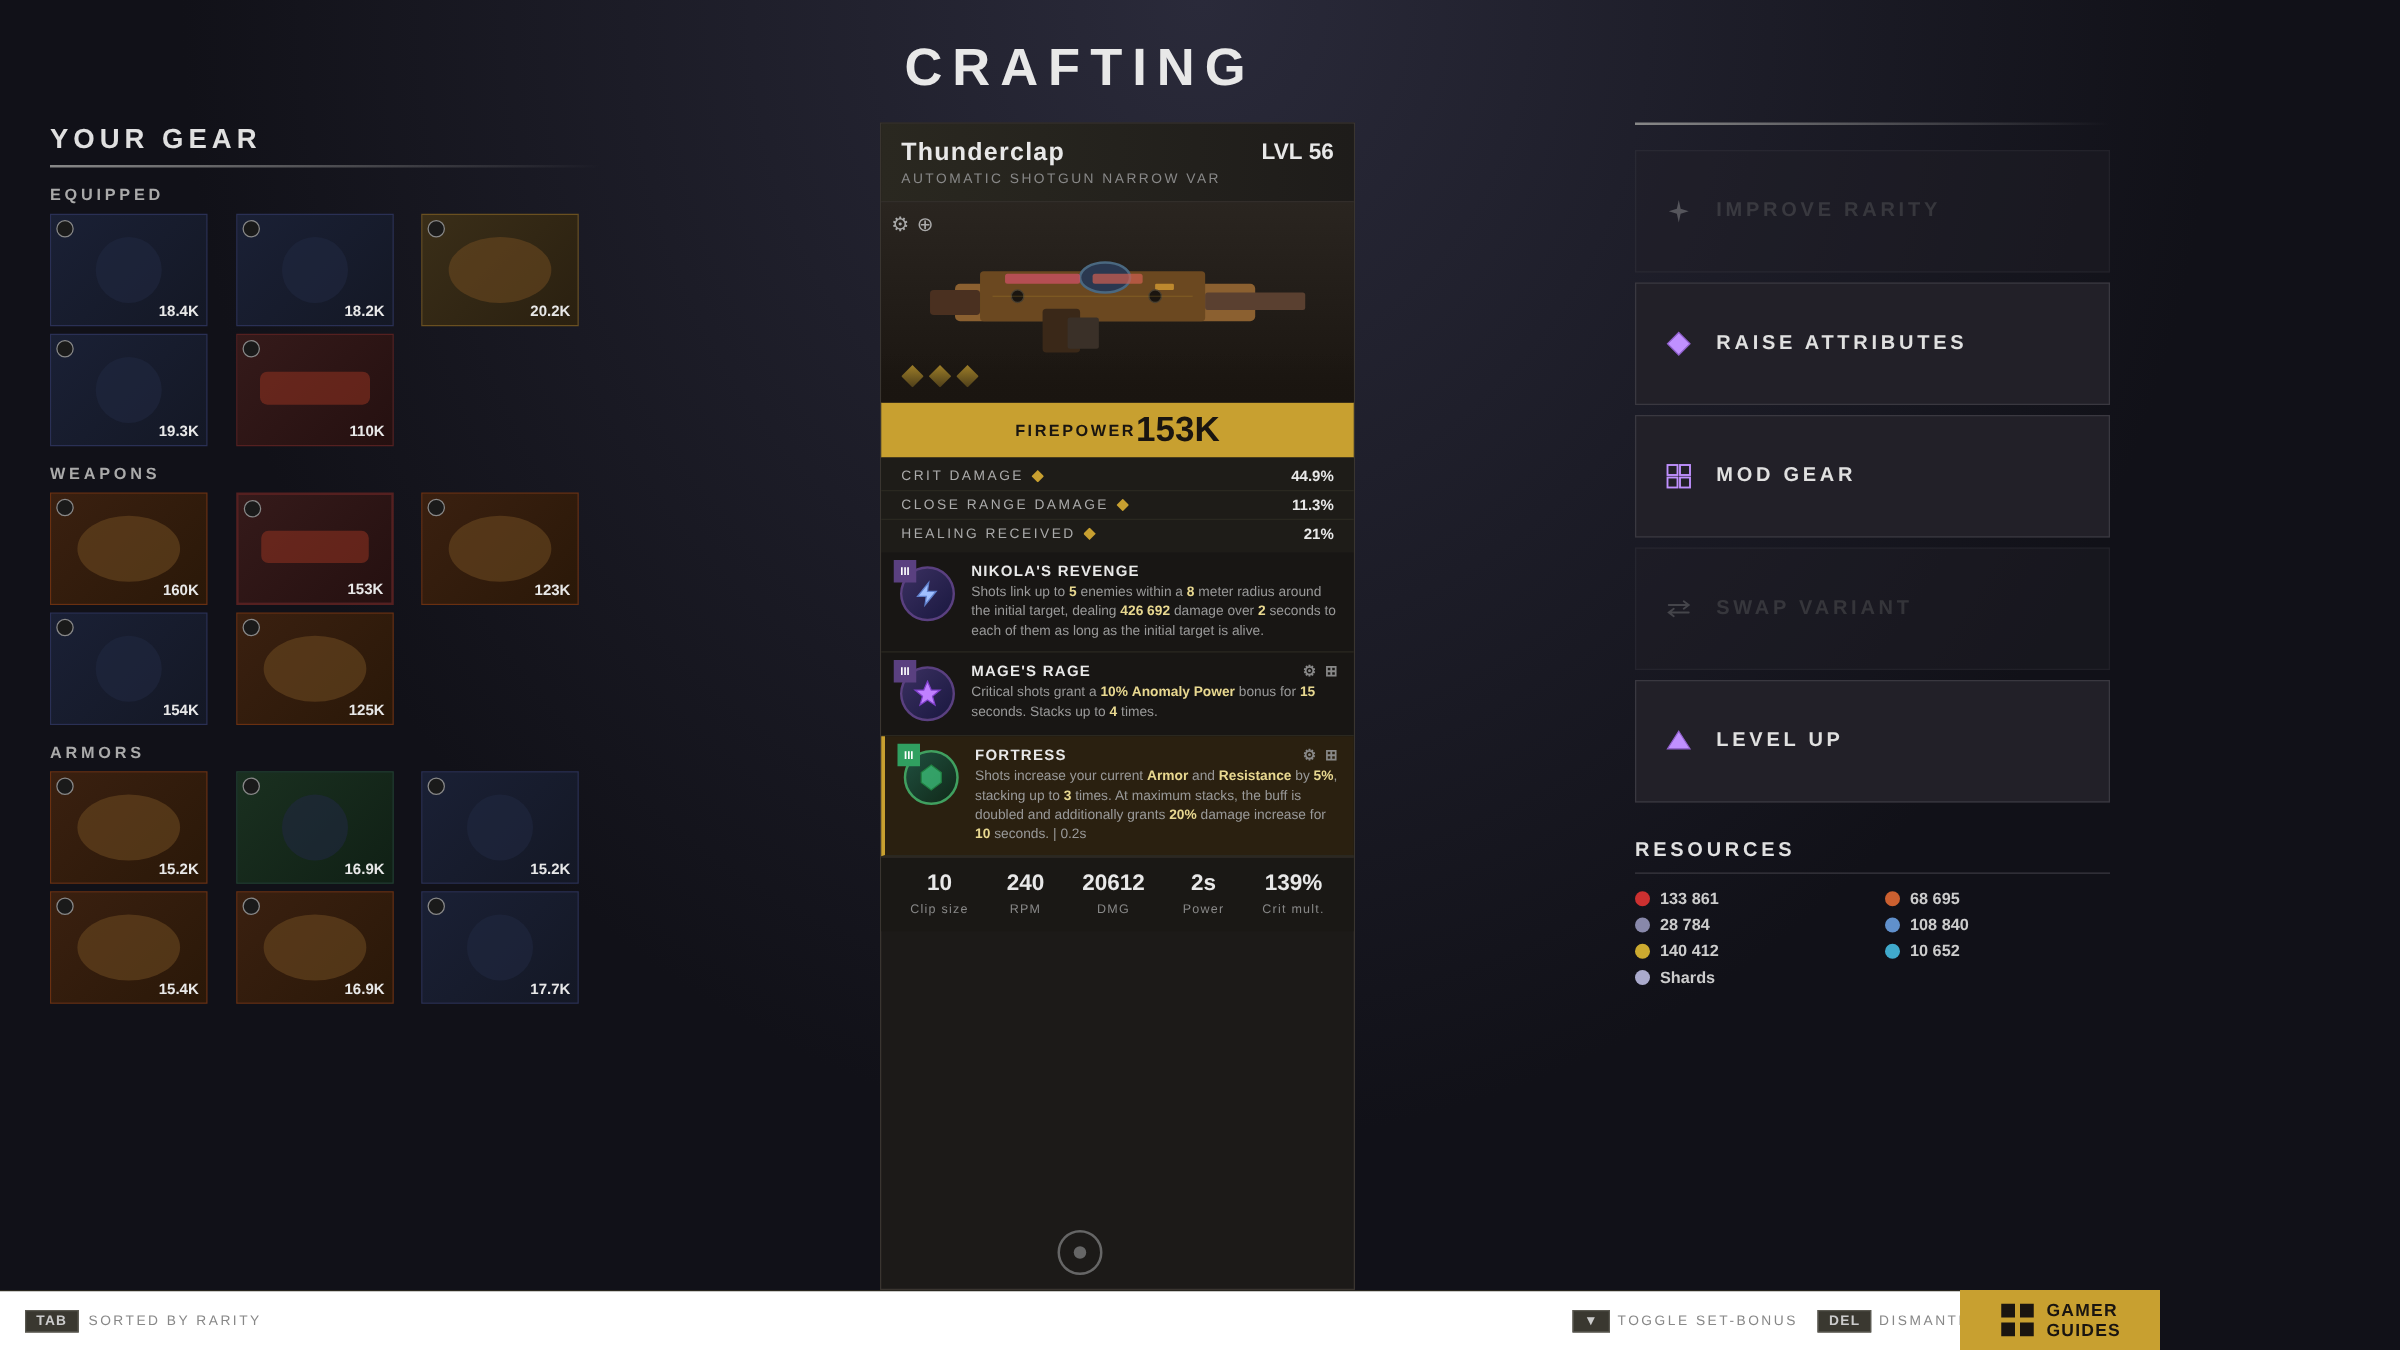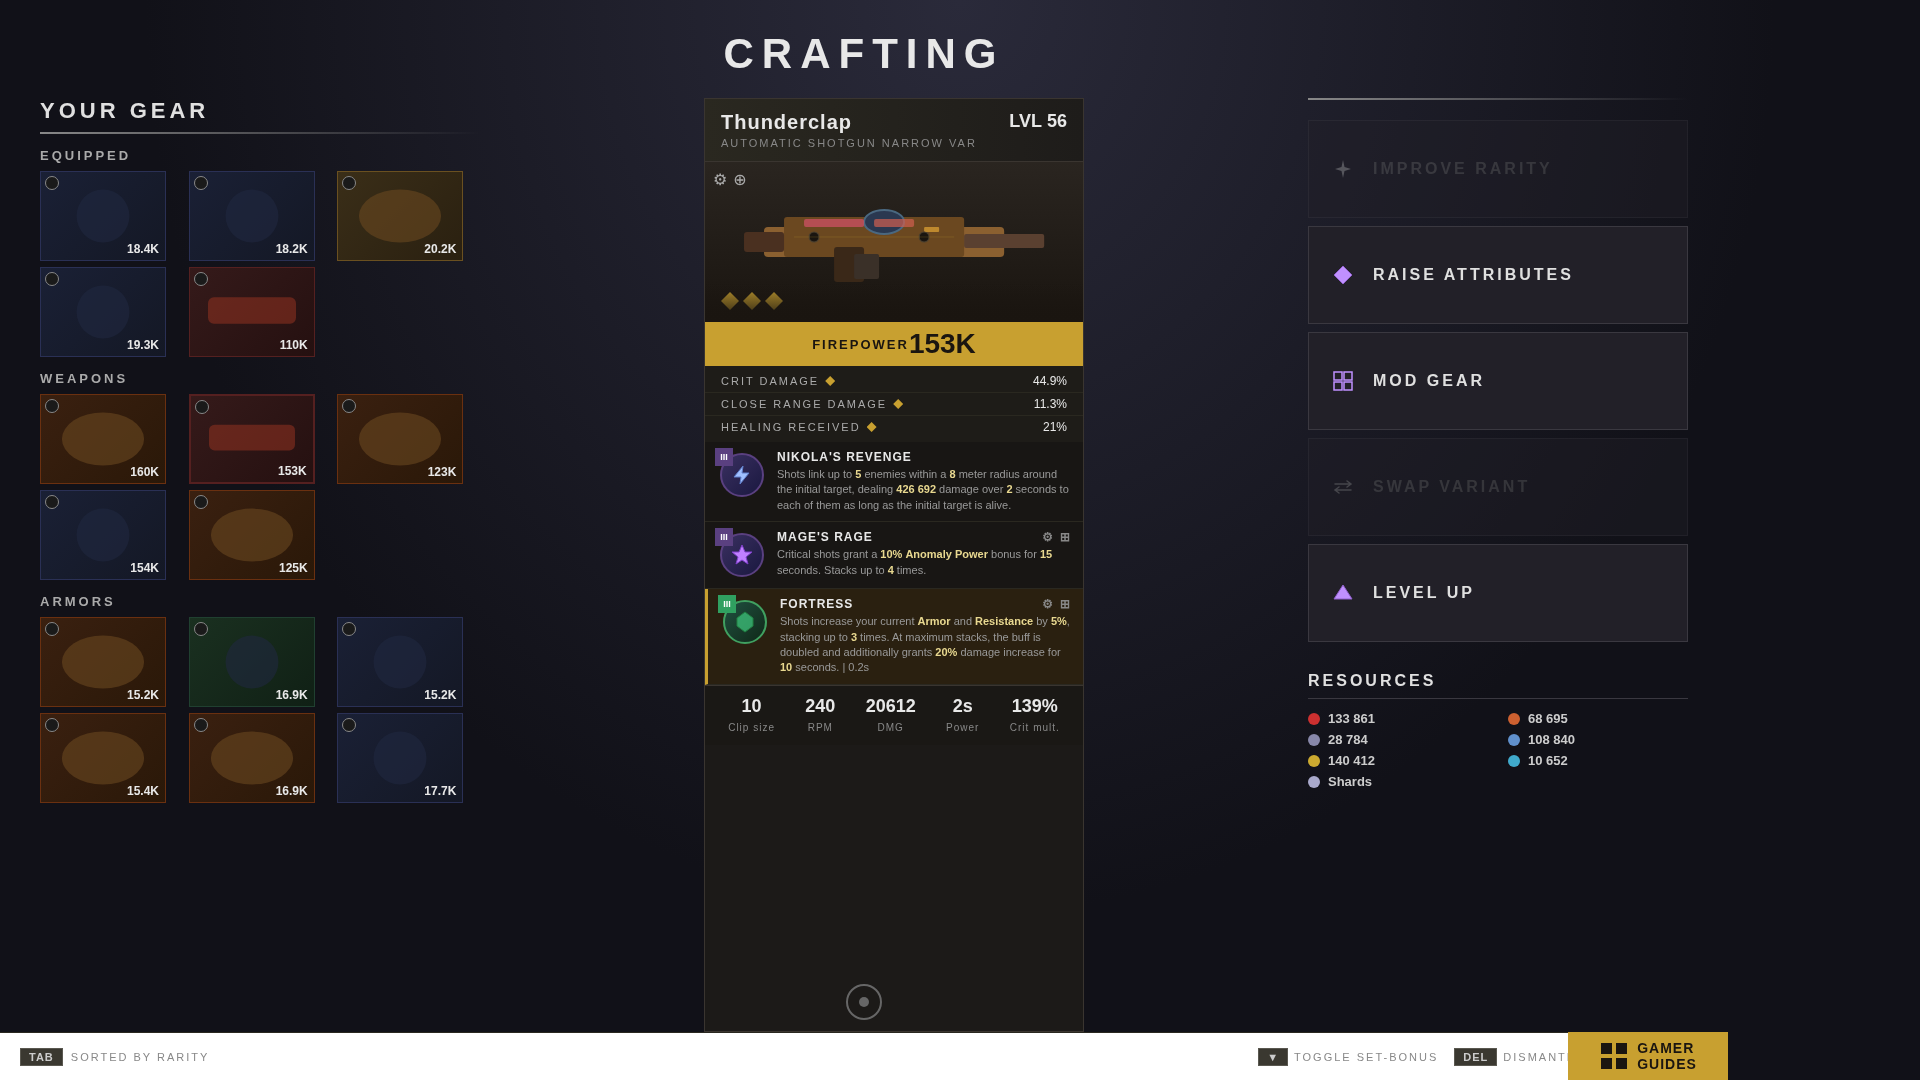--- a/index.html
+++ b/index.html
@@ -265,21 +265,21 @@
     .stat-diamond {
       width: 10px;
       height: 10px;
       background: #c8a030;
       clip-path: polygon(50% 0%, 100% 50%, 50% 100%, 0% 50%);
       display: inline-block;
     }
 
     .stat-value {
       font-size: 12px;
-      font-weight: 400;
+      font-weight: 700;
       color: #e8e8e8;
     }
 
     
     .mod-section {
       background: #181614;
     }
 
     .mod-item {
       padding: 8px 12px;

